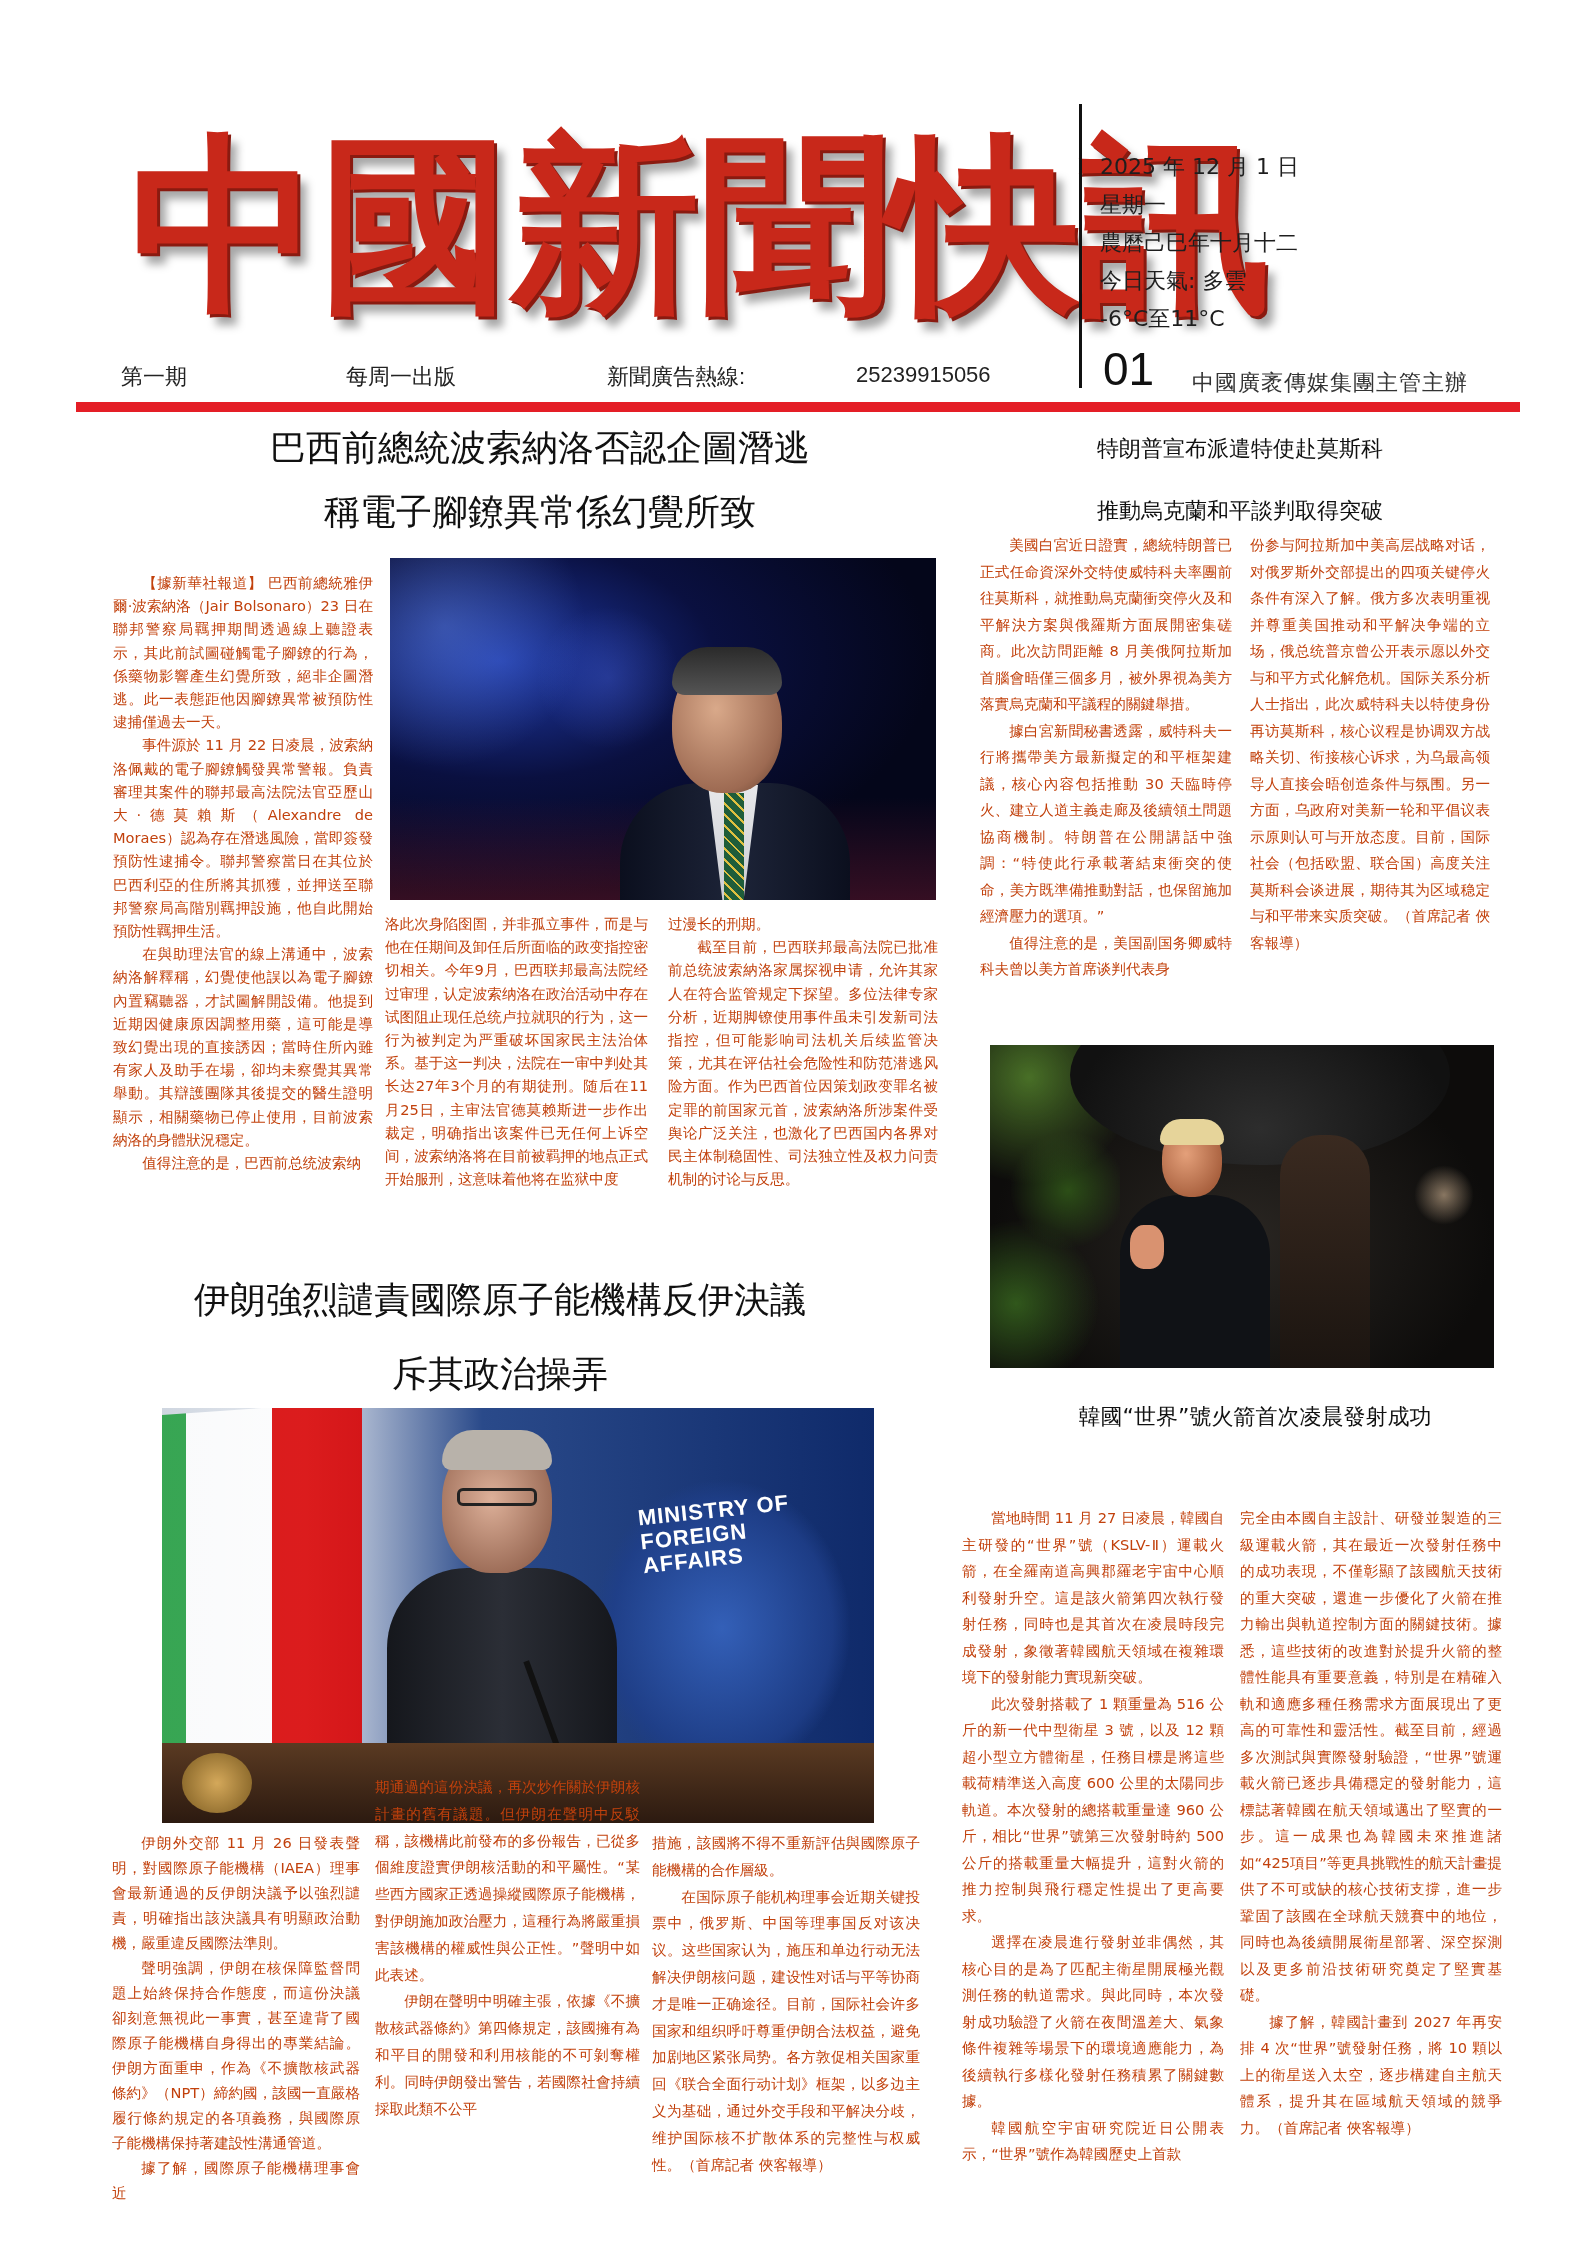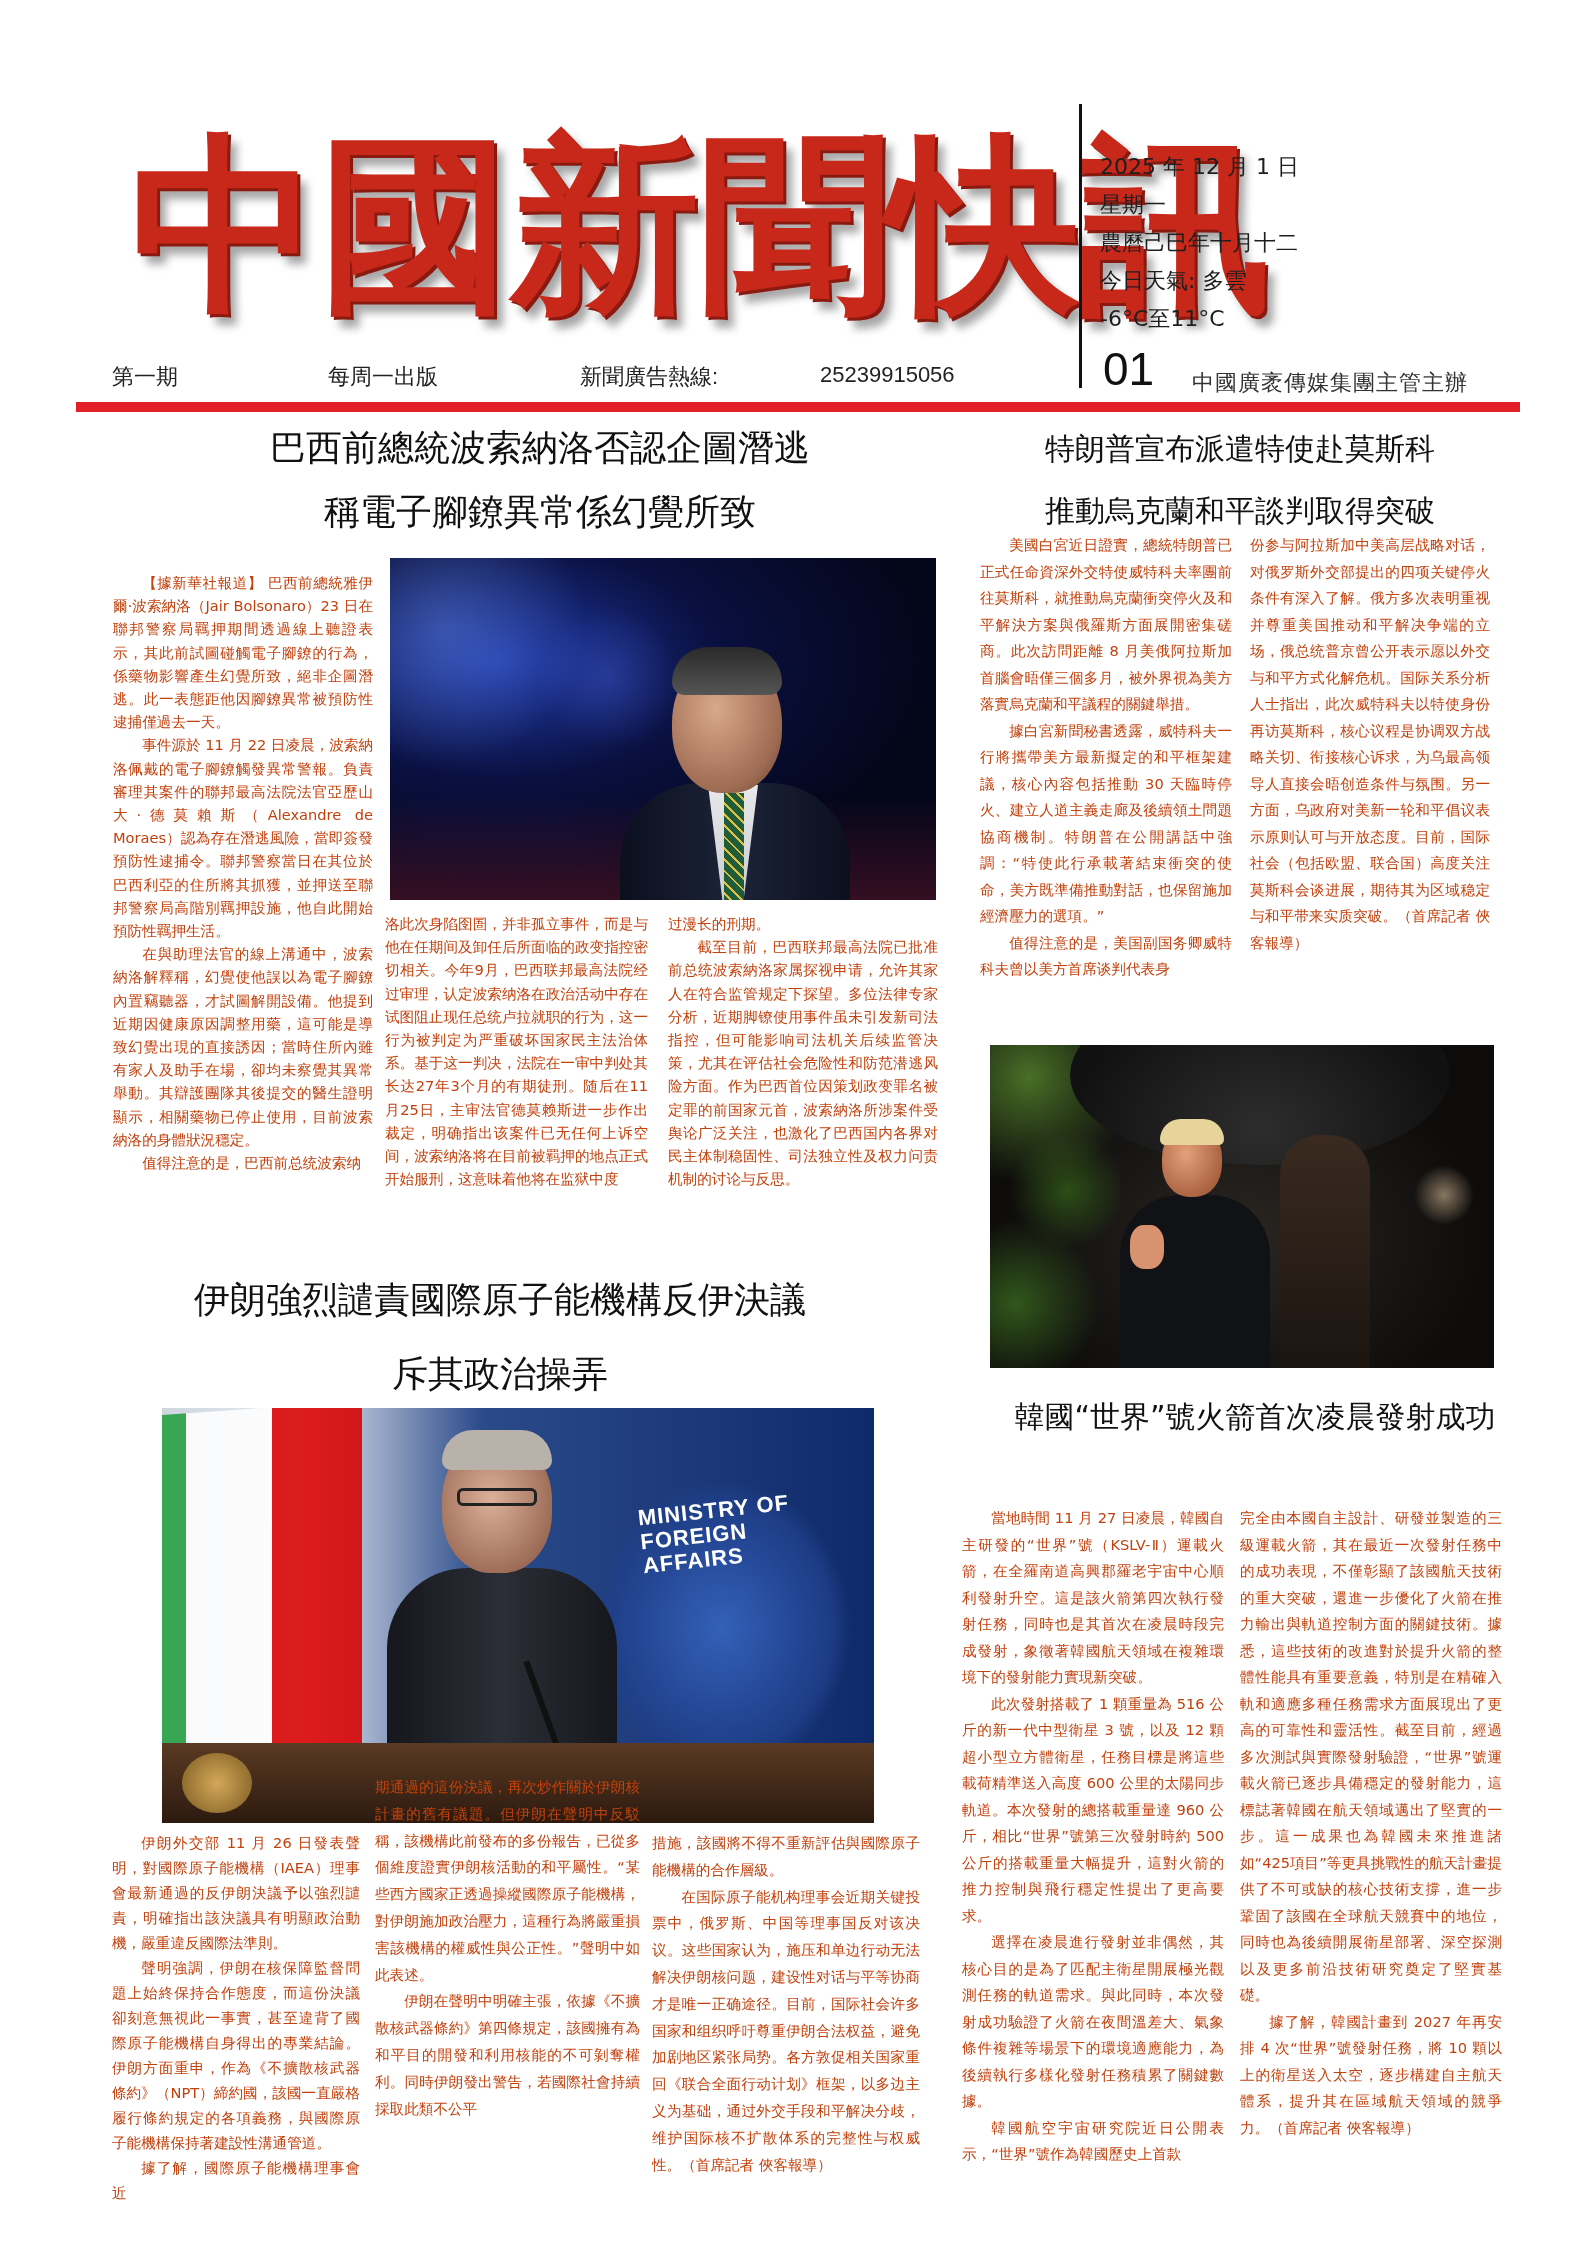--- a/index.html
+++ b/index.html
@@ -8,34 +8,34 @@
 
   
   .masthead-title { position: absolute; left: 130px; top: 105px; width: 860px; height: 240px;
     display: flex; justify-content: space-between; align-items: center; }
   .masthead-title span { font-family: "DejaVu Serif", "Liberation Serif", serif; font-weight: bold;
     font-size: 190px; line-height: 1; color: #c8281a;
     text-shadow: 3px 3px 0 #8a1a10, 9px 11px 8px rgba(0,0,0,0.35); letter-spacing: 0; }
   .masthead-divider { position: absolute; left: 1079px; top: 104px; width: 3px; height: 284px; background: #111; }
   .info-line { position: absolute; left: 112px; top: 362px; width: 950px; display: flex; font-size: 22px;
     font-family: "Liberation Sans", "DejaVu Sans", sans-serif; color: #222; }
-  .info-line span { display: inline-block; }
+  .info-line span { display: inline-block; margin-left: 9px; }
 
   .dateblock { position: absolute; left: 1100px; top: 148px; width: 400px; text-align: left;
     font-size: 22px; line-height: 38px; color: #1e1e1e; font-family: "DejaVu Sans", sans-serif; }
   .issue-no { position: absolute; left: 1103px; top: 346px; font-size: 46px; line-height: 1; color: #111;
     font-family: "Liberation Sans", sans-serif; }
   .publisher { position: absolute; left: 1192px; top: 368px; font-size: 22px; color: #333;
     font-family: "DejaVu Serif", serif; letter-spacing: 1px; }
   .red-rule { position: absolute; left: 76px; top: 402px; width: 1444px; height: 10px; background: #e41e26; }
 
   
   .headline { position: absolute; text-align: center; font-size: 36px; line-height: 50px; color: #111;
     font-family: "DejaVu Sans", sans-serif; font-weight: normal; }
-  .headline.sm { font-size: 30px; line-height: 50px; }
+  .headline.sm { font-size: 22px; line-height: 50px; }
 
   
   .col { position: absolute; font-size: 14.6px; line-height: 23.2px; color: #c2410c; text-align: justify;
     font-family: "DejaVu Sans", sans-serif; }
   .col p { text-indent: 2em; }
   .col p.noindent { text-indent: 0; }
 
   
   .photo { position: absolute; overflow: hidden; }
   .photo-bolsonaro { left: 390px; top: 558px; width: 546px; height: 342px;

